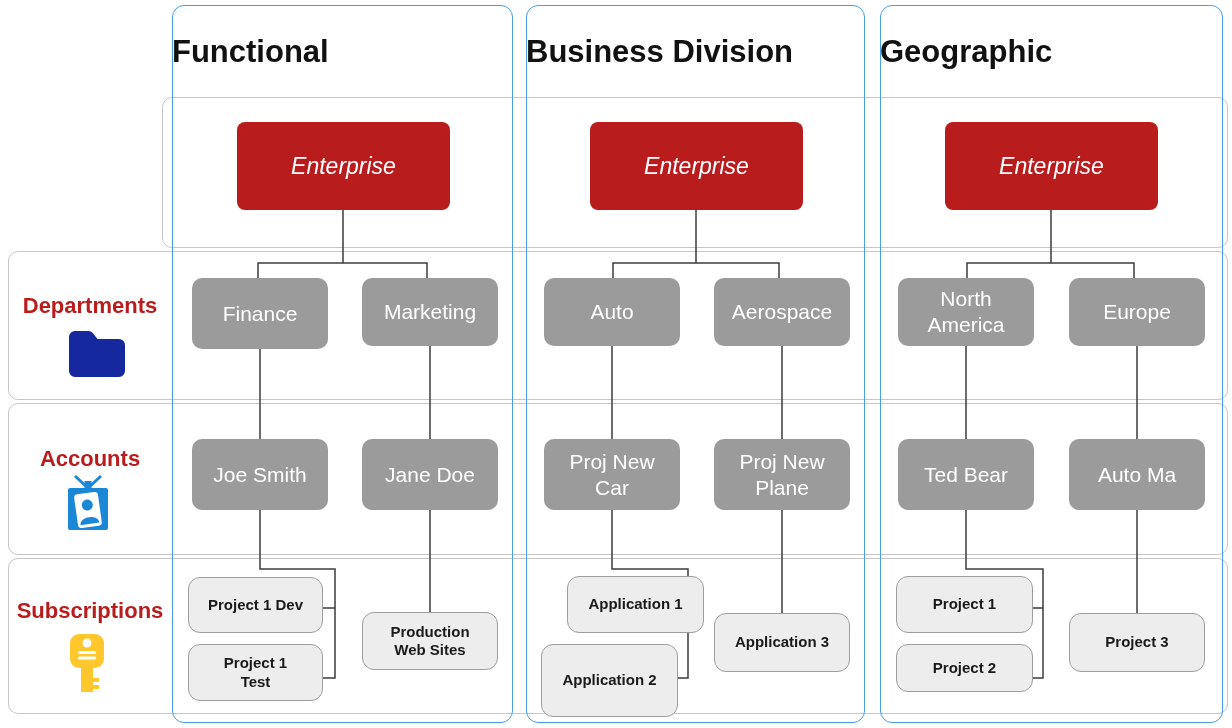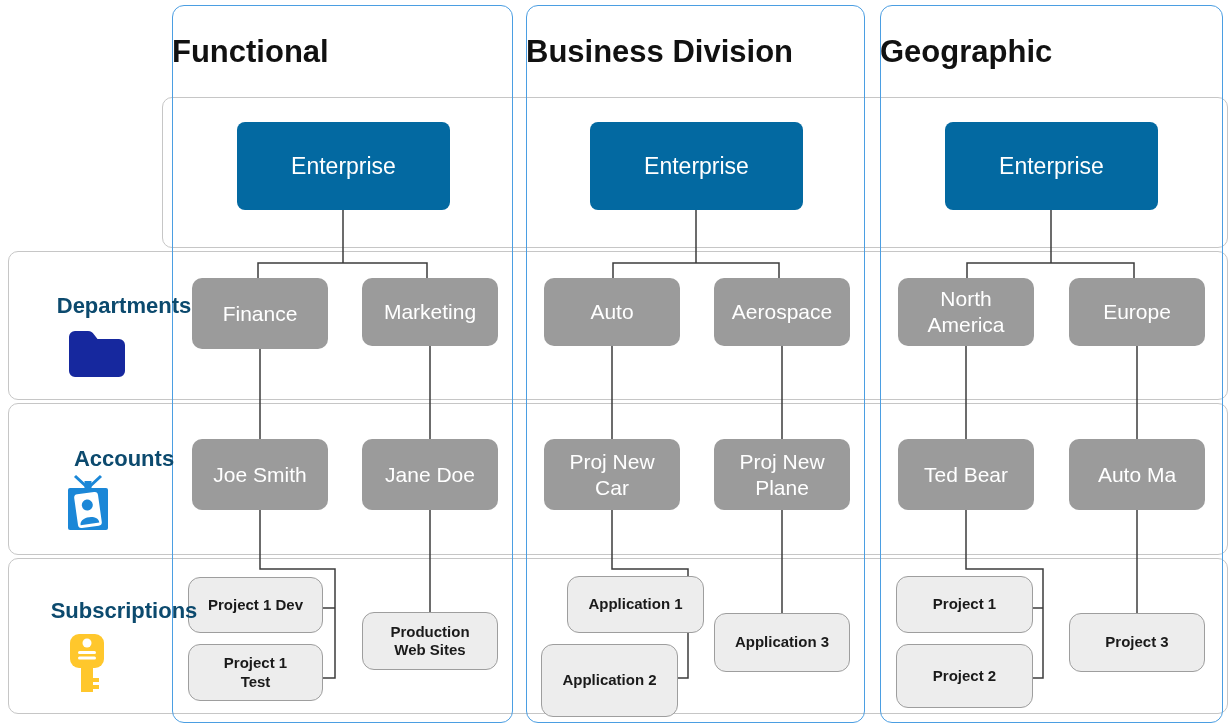--- a/index.html
+++ b/index.html
@@ -22,33 +22,33 @@
     font-size:31px;font-weight:bold;color:#111;letter-spacing:0;
   }
   
   svg.wires{position:absolute;left:0;top:0;z-index:2;}
   
   .node{
     position:absolute;z-index:4;display:flex;align-items:center;justify-content:center;
     text-align:center;white-space:pre-line;box-sizing:border-box;line-height:1.22;
   }
   .node.ent{
-    background:#0369a1;color:#ffffff;border-radius:8px;font-size:23px;font-weight:300;
+    background:#b91c1c;color:#ffffff;border-radius:8px;font-size:23px;font-weight:300;font-style:italic;
   }
   .node.gray{
     background:#9b9b9b;color:#ffffff;border-radius:10px;font-size:21px;font-weight:300;
   }
   .node.sub{
     background:#ededed;border:1px solid #9e9e9e;color:#1a1a1a;
     border-radius:12px;font-size:15px;font-weight:700;
   }
   
   .rowlabel{
     position:absolute;left:8px;width:164px;text-align:center;z-index:5;
-    font-size:22px;font-weight:bold;color:#0c4a6e;margin-left:34px;
+    font-size:22px;font-weight:bold;color:#b91c1c;
   }
   .icon-wrap{position:absolute;z-index:5;}
 </style>
 </head>
 <body>
 
 <div class="band" style="left:162px;top:97px;width:1066px;height:151px"></div>
 <div class="band" style="left:8px;top:251px;width:1220px;height:149px"></div>
 <div class="band" style="left:8px;top:403px;width:1220px;height:152px"></div>
 <div class="band" style="left:8px;top:558px;width:1220px;height:156px"></div>
@@ -132,14 +132,14 @@
 <div class="node sub" style="left:541px;top:644px;width:137px;height:73px">Application 2</div>
 <div class="node sub" style="left:714px;top:613px;width:136px;height:59px">Application 3</div>
 
 <div class="node ent" style="left:945px;top:122px;width:213px;height:88px">Enterprise</div>
 <div class="node gray" style="left:898px;top:278px;width:136px;height:68px">North
 America</div>
 <div class="node gray" style="left:1069px;top:278px;width:136px;height:68px">Europe</div>
 <div class="node gray" style="left:898px;top:439px;width:136px;height:71px">Ted Bear</div>
 <div class="node gray" style="left:1069px;top:439px;width:136px;height:71px">Auto Ma</div>
 <div class="node sub" style="left:896px;top:576px;width:137px;height:57px">Project 1</div>
-<div class="node sub" style="left:896px;top:644px;width:137px;height:64px">Project 2</div>
+<div class="node sub" style="left:896px;top:644px;width:137px;height:48px">Project 2</div>
 <div class="node sub" style="left:1069px;top:613px;width:136px;height:59px">Project 3</div>
 
 </body></html>

